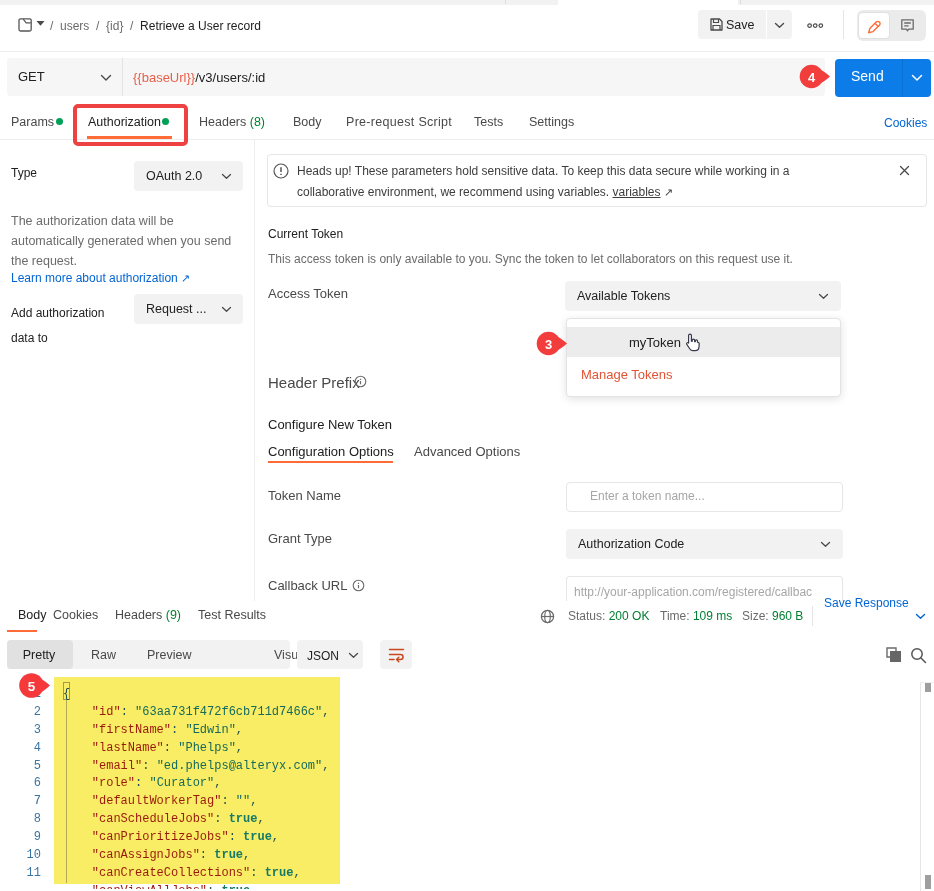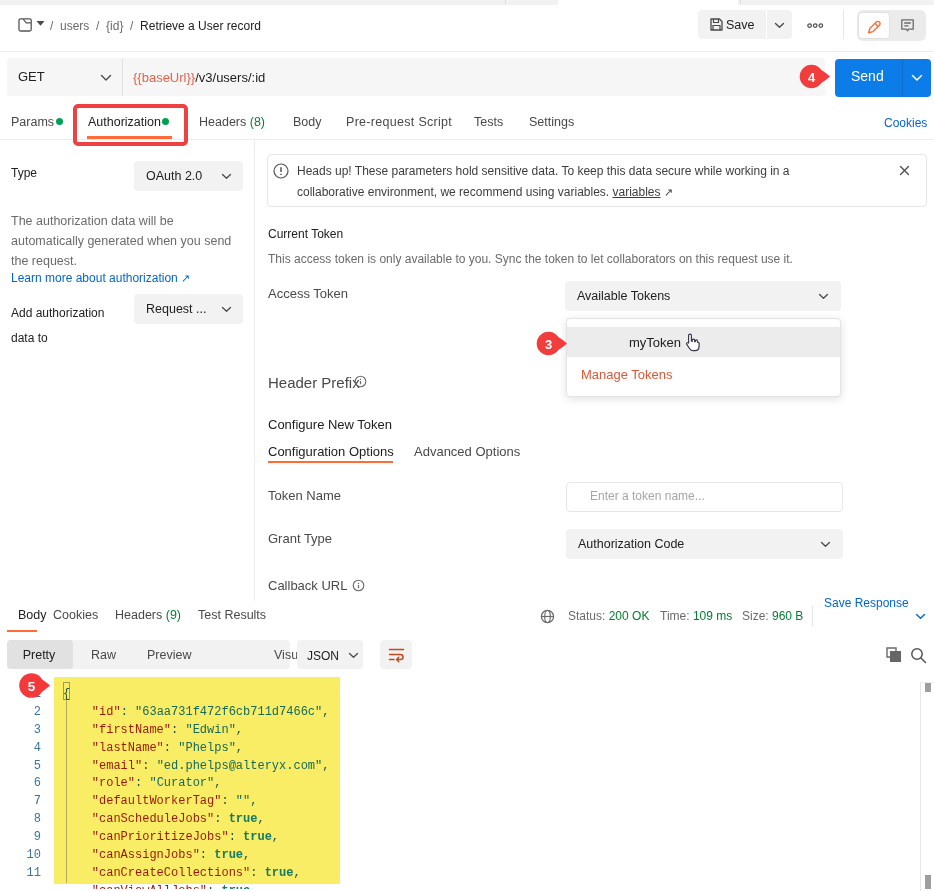--- a/index.html
+++ b/index.html
@@ -175,20 +175,23 @@
   <div class="abs sb" style="left:578px;top:537px;font-size:12.5px;color:#212121;">Authorization Code</div>
   <svg class="abs" style="left:820px;top:541px;" width="11" height="7" viewBox="0 0 11 7">
     <polyline points="1.5,1.5 5.5,5.2 9.5,1.5" fill="none" stroke="#4a4a4a" stroke-width="1.3" stroke-linecap="round" stroke-linejoin="round"></polyline>
   </svg>
 
   <div class="abs" style="left:268px;top:578px;font-size:13px;color:#494949;">Callback URL</div>
   <svg class="abs" style="left:352px;top:579px;" width="13" height="13" viewBox="0 0 13 13">
     <circle cx="6.5" cy="6.5" r="5.3" fill="none" stroke="#6b6b6b" stroke-width="1.1"></circle>
     <path d="M6.5 6 V9.3 M6.5 3.8 V4.9" stroke="#6b6b6b" stroke-width="1.2"></path>
   </svg>
+  <div class="abs" style="left:566px;top:576px;width:277px;height:25px;background:#fff;border:1px solid #e6e6e6;border-radius:4px 4px 0 0;border-bottom:none;overflow:hidden;">
+    <div class="txt12" style="position:absolute;left:7px;top:8px;color:#a6a6a6;white-space:nowrap;">http://your-application.com/registered/callbac</div>
+  </div>
 
   <div class="abs" style="left:0;top:601px;width:934px;height:290px;background:#fff;"></div>
 
   <div class="abs" style="left:18px;top:608px;font-size:12.5px;color:#212121;">Body</div>
   <div class="abs" style="left:7px;top:629.5px;width:29.5px;height:2.5px;background:#ff6c37;"></div>
   <div class="abs" style="left:53px;top:608px;font-size:12.5px;color:#494949;">Cookies</div>
   <div class="abs" style="left:115px;top:608px;font-size:12.5px;color:#494949;">Headers <span style="color:#007f31;">(9)</span></div>
   <div class="abs" style="left:198px;top:608px;font-size:12.5px;color:#494949;">Test Results</div>
 
   <svg class="abs" style="left:540px;top:609px;" width="15" height="15" viewBox="0 0 14 14">

